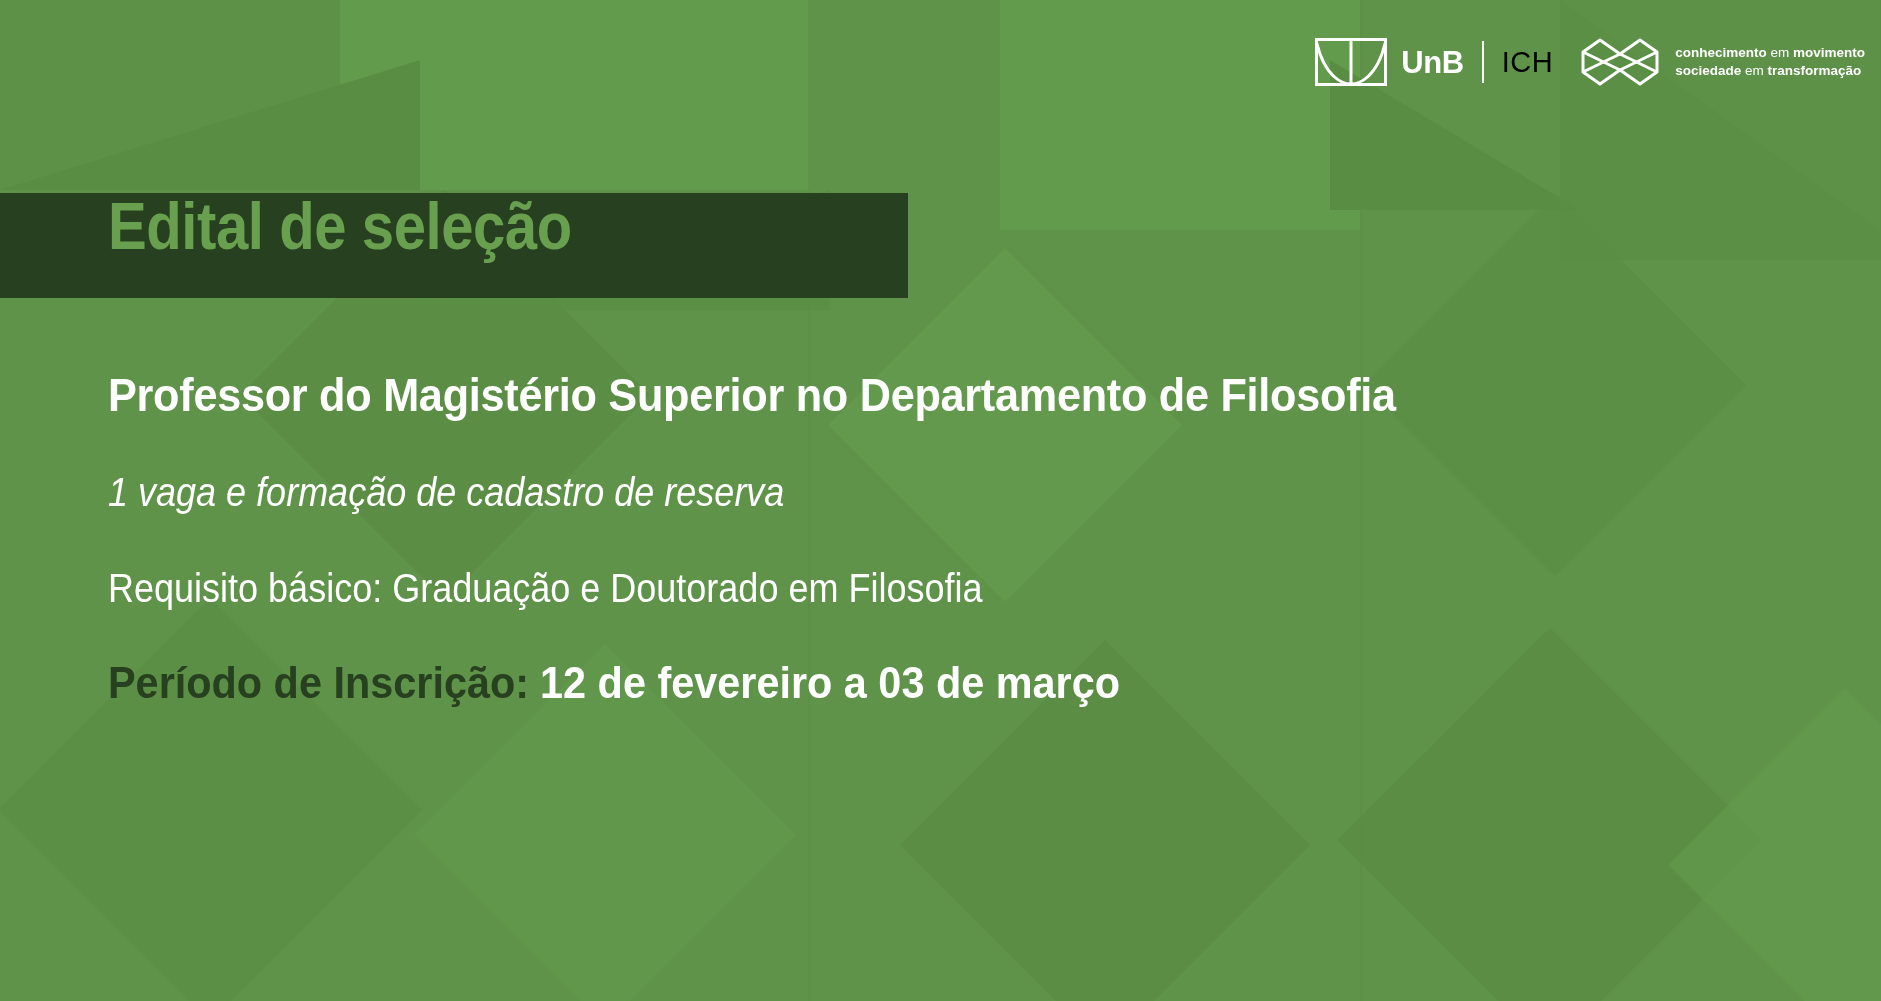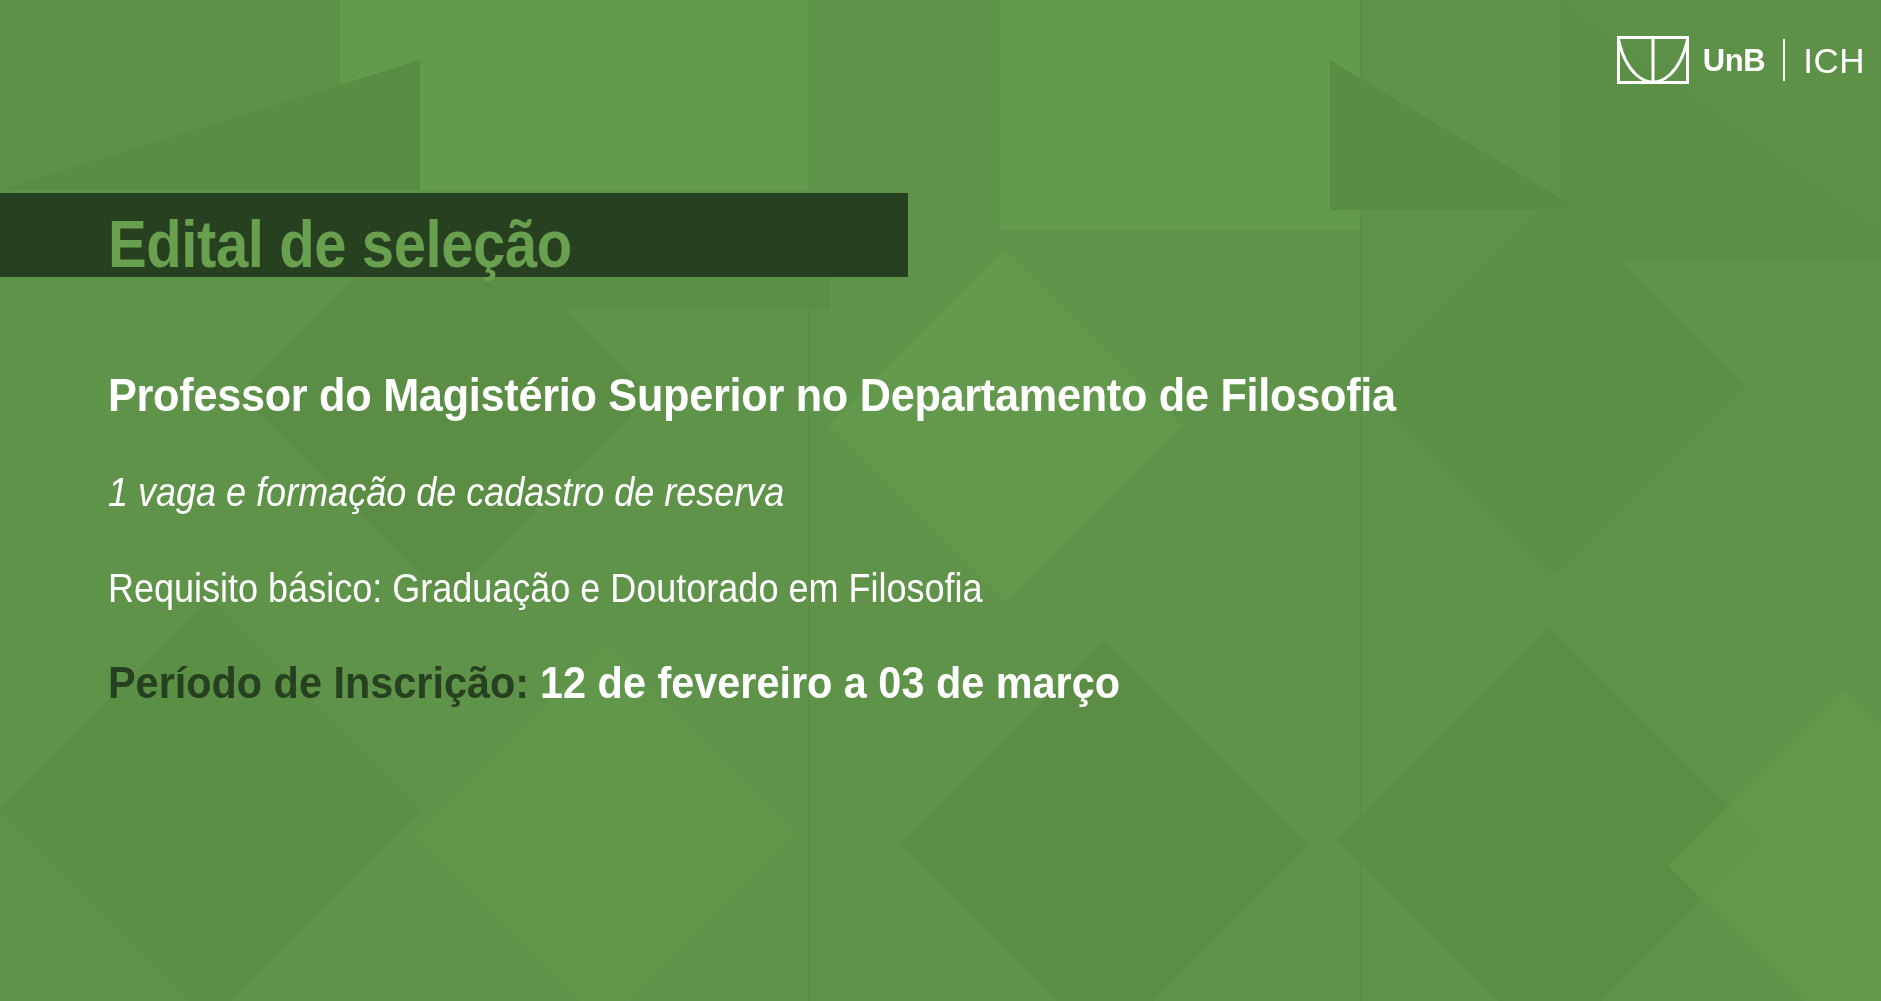--- a/index.html
+++ b/index.html
@@ -62,22 +62,22 @@
     letter-spacing:-0.4px;
     line-height:1;
   }
   .divider-bar {
     width:2px;
     height:42px;
     background:#ffffff;
     opacity:0.95;
   }
   .ich-word {
-    color:#ffffff;
-    font-size:35px;
+    color:#000000;
+    font-size:29px;
     font-weight:400;
     letter-spacing:0.5px;
     line-height:1;
   }
   .ich-lockup {
     display:flex;
     align-items:center;
     gap:14px;
     margin-left:8px;
   }
@@ -89,24 +89,24 @@
   }
   .tagline .b { font-weight:bold; }
   .tagline .r { font-weight:400; }
 
   
   .banner {
     position:absolute;
     left:0;
     top:193px;
     width:908px;
-    height:84px;
+    height:105px;
     background:#27401f;
     display:flex;
-    align-items:flex-end;
+    align-items:flex-start;
     z-index:4;
   }
   .banner-text {
     color:#69a04f;
     font-size:66px;
     font-weight:bold;
     font-stretch:condensed;
     transform:scaleX(0.88);
     transform-origin:left center;
     margin-left:108px;
@@ -214,20 +214,35 @@
         <path d="M70.5 4 C 62 40, 44 46, 36 46" fill="none" stroke="#ffffff" stroke-width="3"></path>
         <line x1="36" y1="1.5" x2="36" y2="46.5" stroke="#ffffff" stroke-width="3"></line>
       </svg>
       <span class="unb-word">UnB</span>
     </div>
 
     <div class="divider-bar"></div>
 
     <span class="ich-word">ICH</span>
 
+    <div class="ich-lockup">
+      <svg width="82" height="52" viewBox="0 0 82 52" aria-hidden="true">
+        <path d="M4 16 L21 4 L41 18 L61 4 L78 16 L78 36 L61 48 L41 34 L21 48 L4 36 Z" fill="none" stroke="#ffffff" stroke-width="3" stroke-linejoin="round"></path>
+        <path d="M4 16 L41 34 L78 16" fill="none" stroke="#ffffff" stroke-width="3" stroke-linejoin="round"></path>
+        <path d="M4 36 L41 18 L78 36" fill="none" stroke="#ffffff" stroke-width="3" stroke-linejoin="round"></path>
+      </svg>
+      <div class="tagline">
+        <div>
+          <span class="b">conhecimento</span><span class="r"> em </span><span class="b">movimento</span>
+        </div>
+        <div>
+          <span class="b">sociedade</span><span class="r"> em </span><span class="b">transformação</span>
+        </div>
+      </div>
+    </div>
   </div>
 
   <div class="banner">
     <span class="banner-text">Edital de seleção</span>
   </div>
 
   <div class="content">
 
     <div class="line-role">Professor do Magistério Superior no Departamento de Filosofia</div>
 

